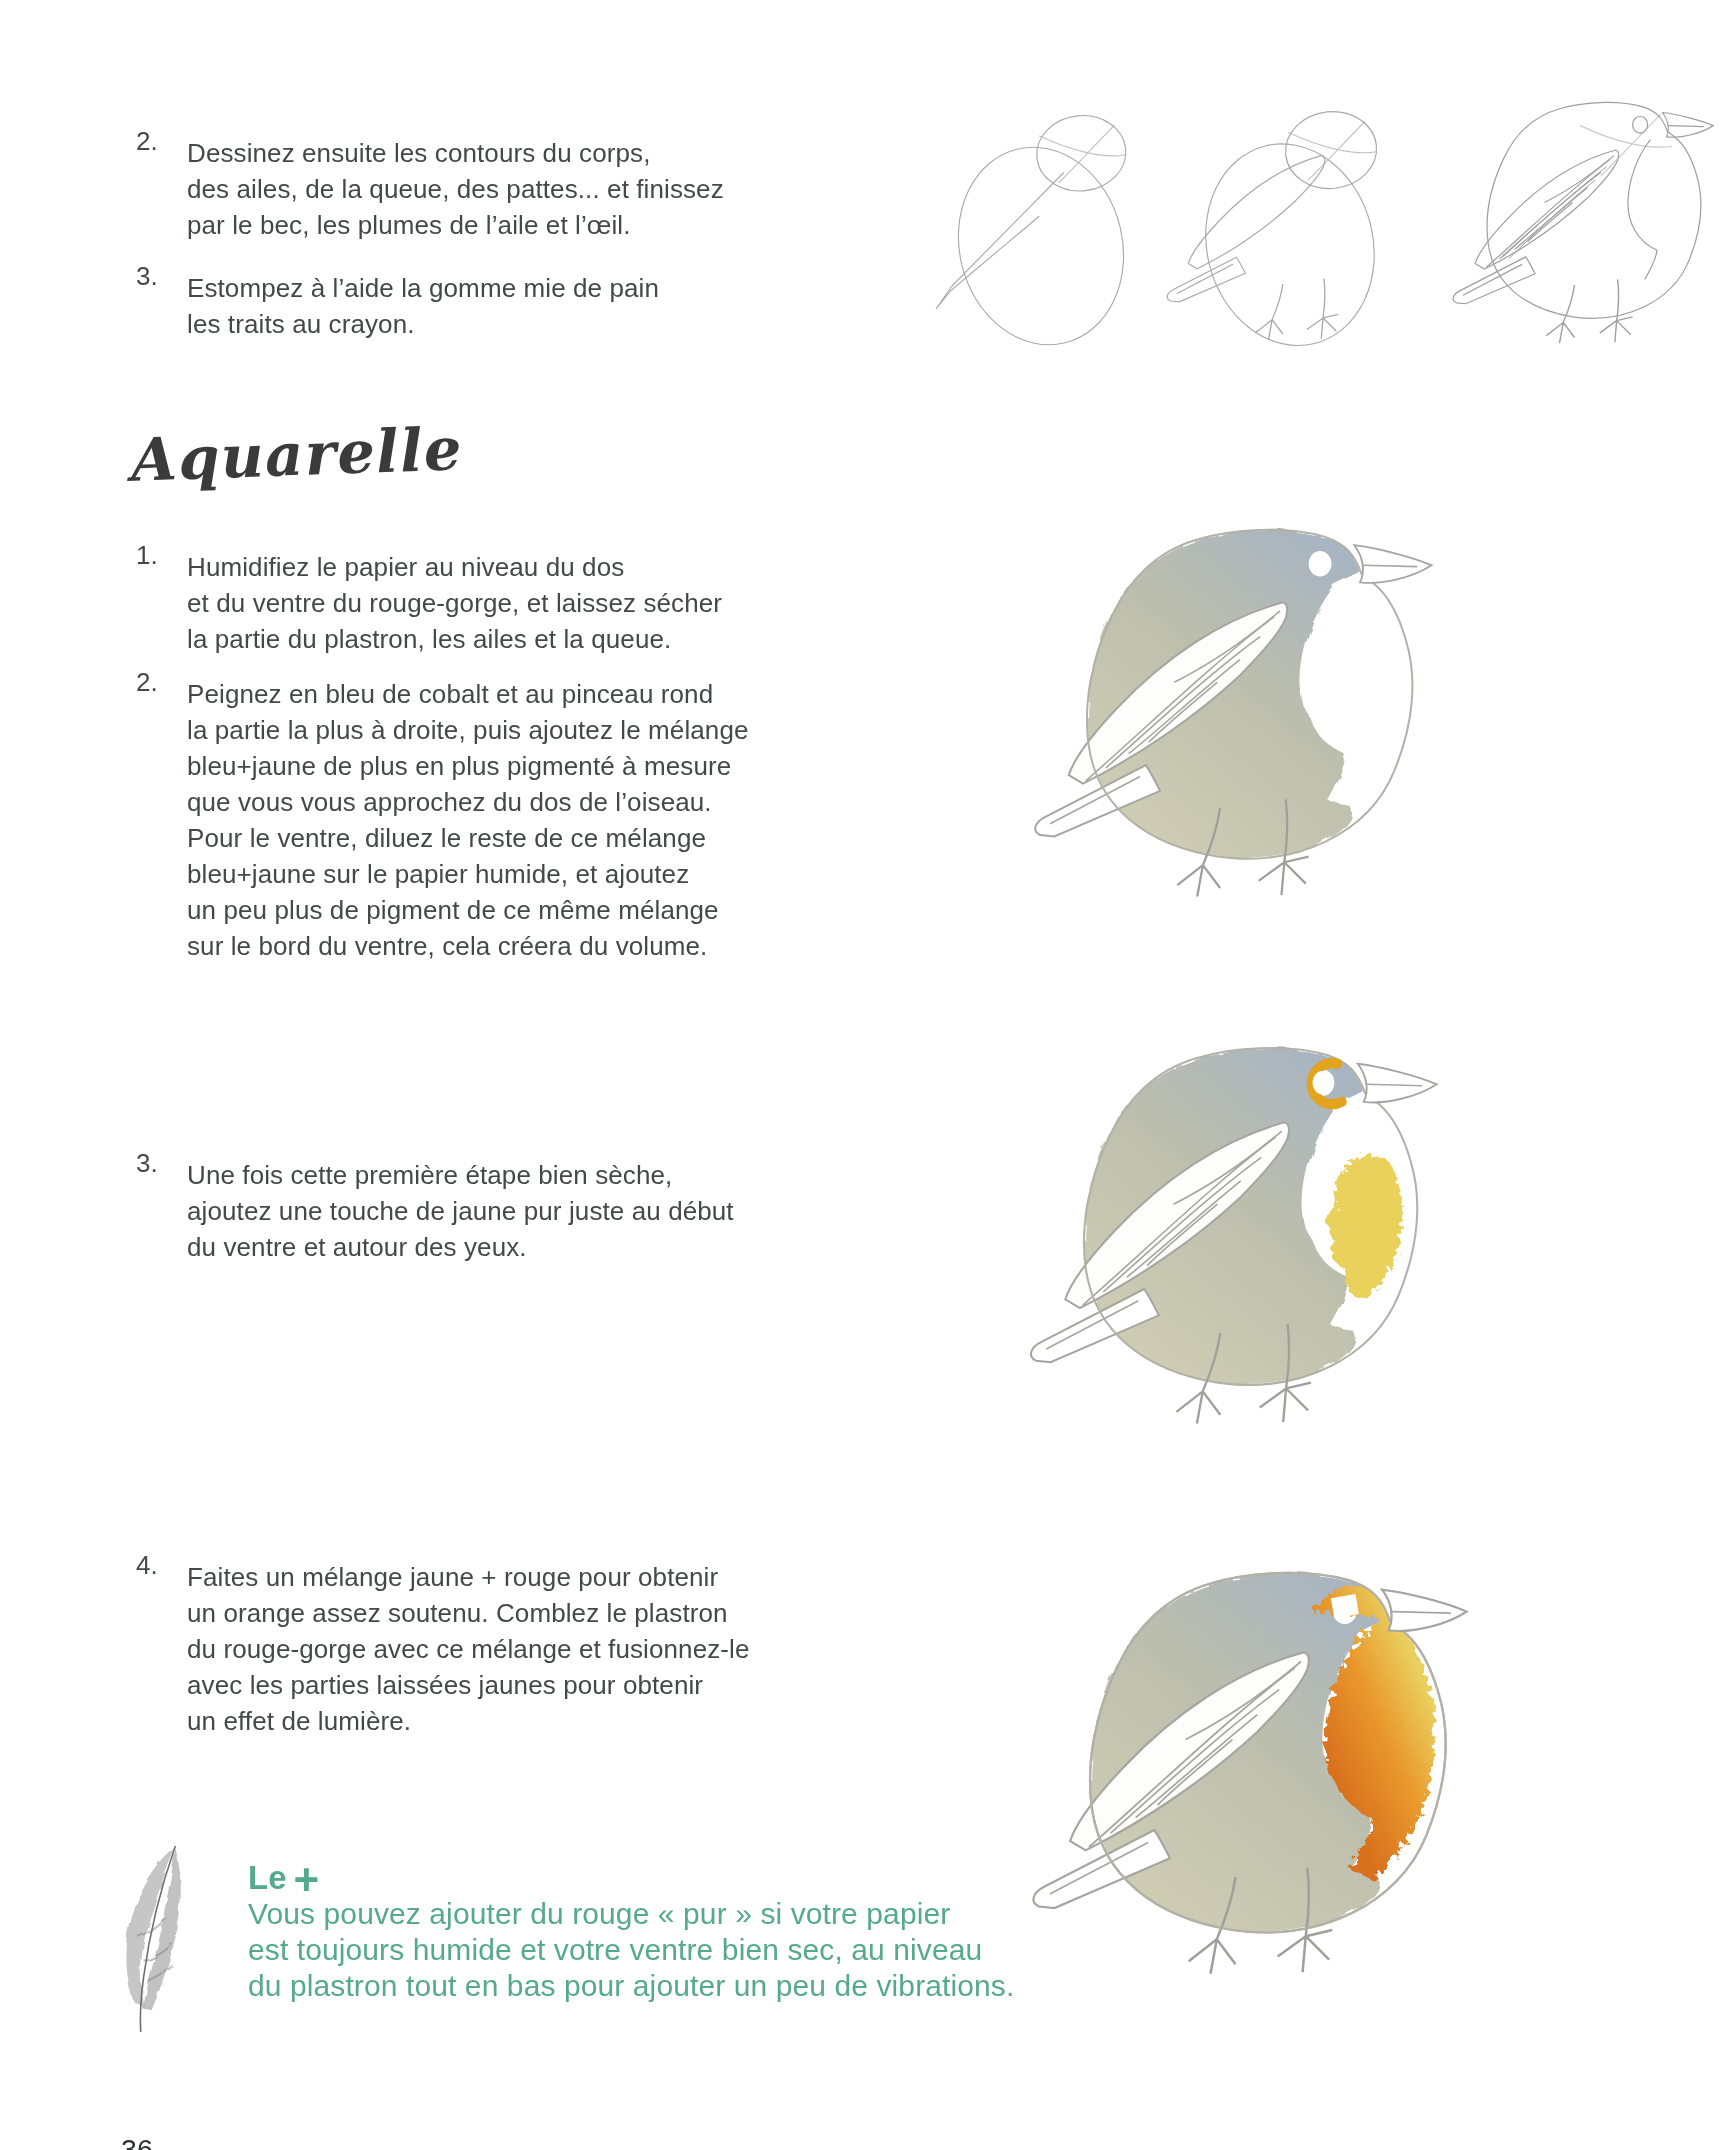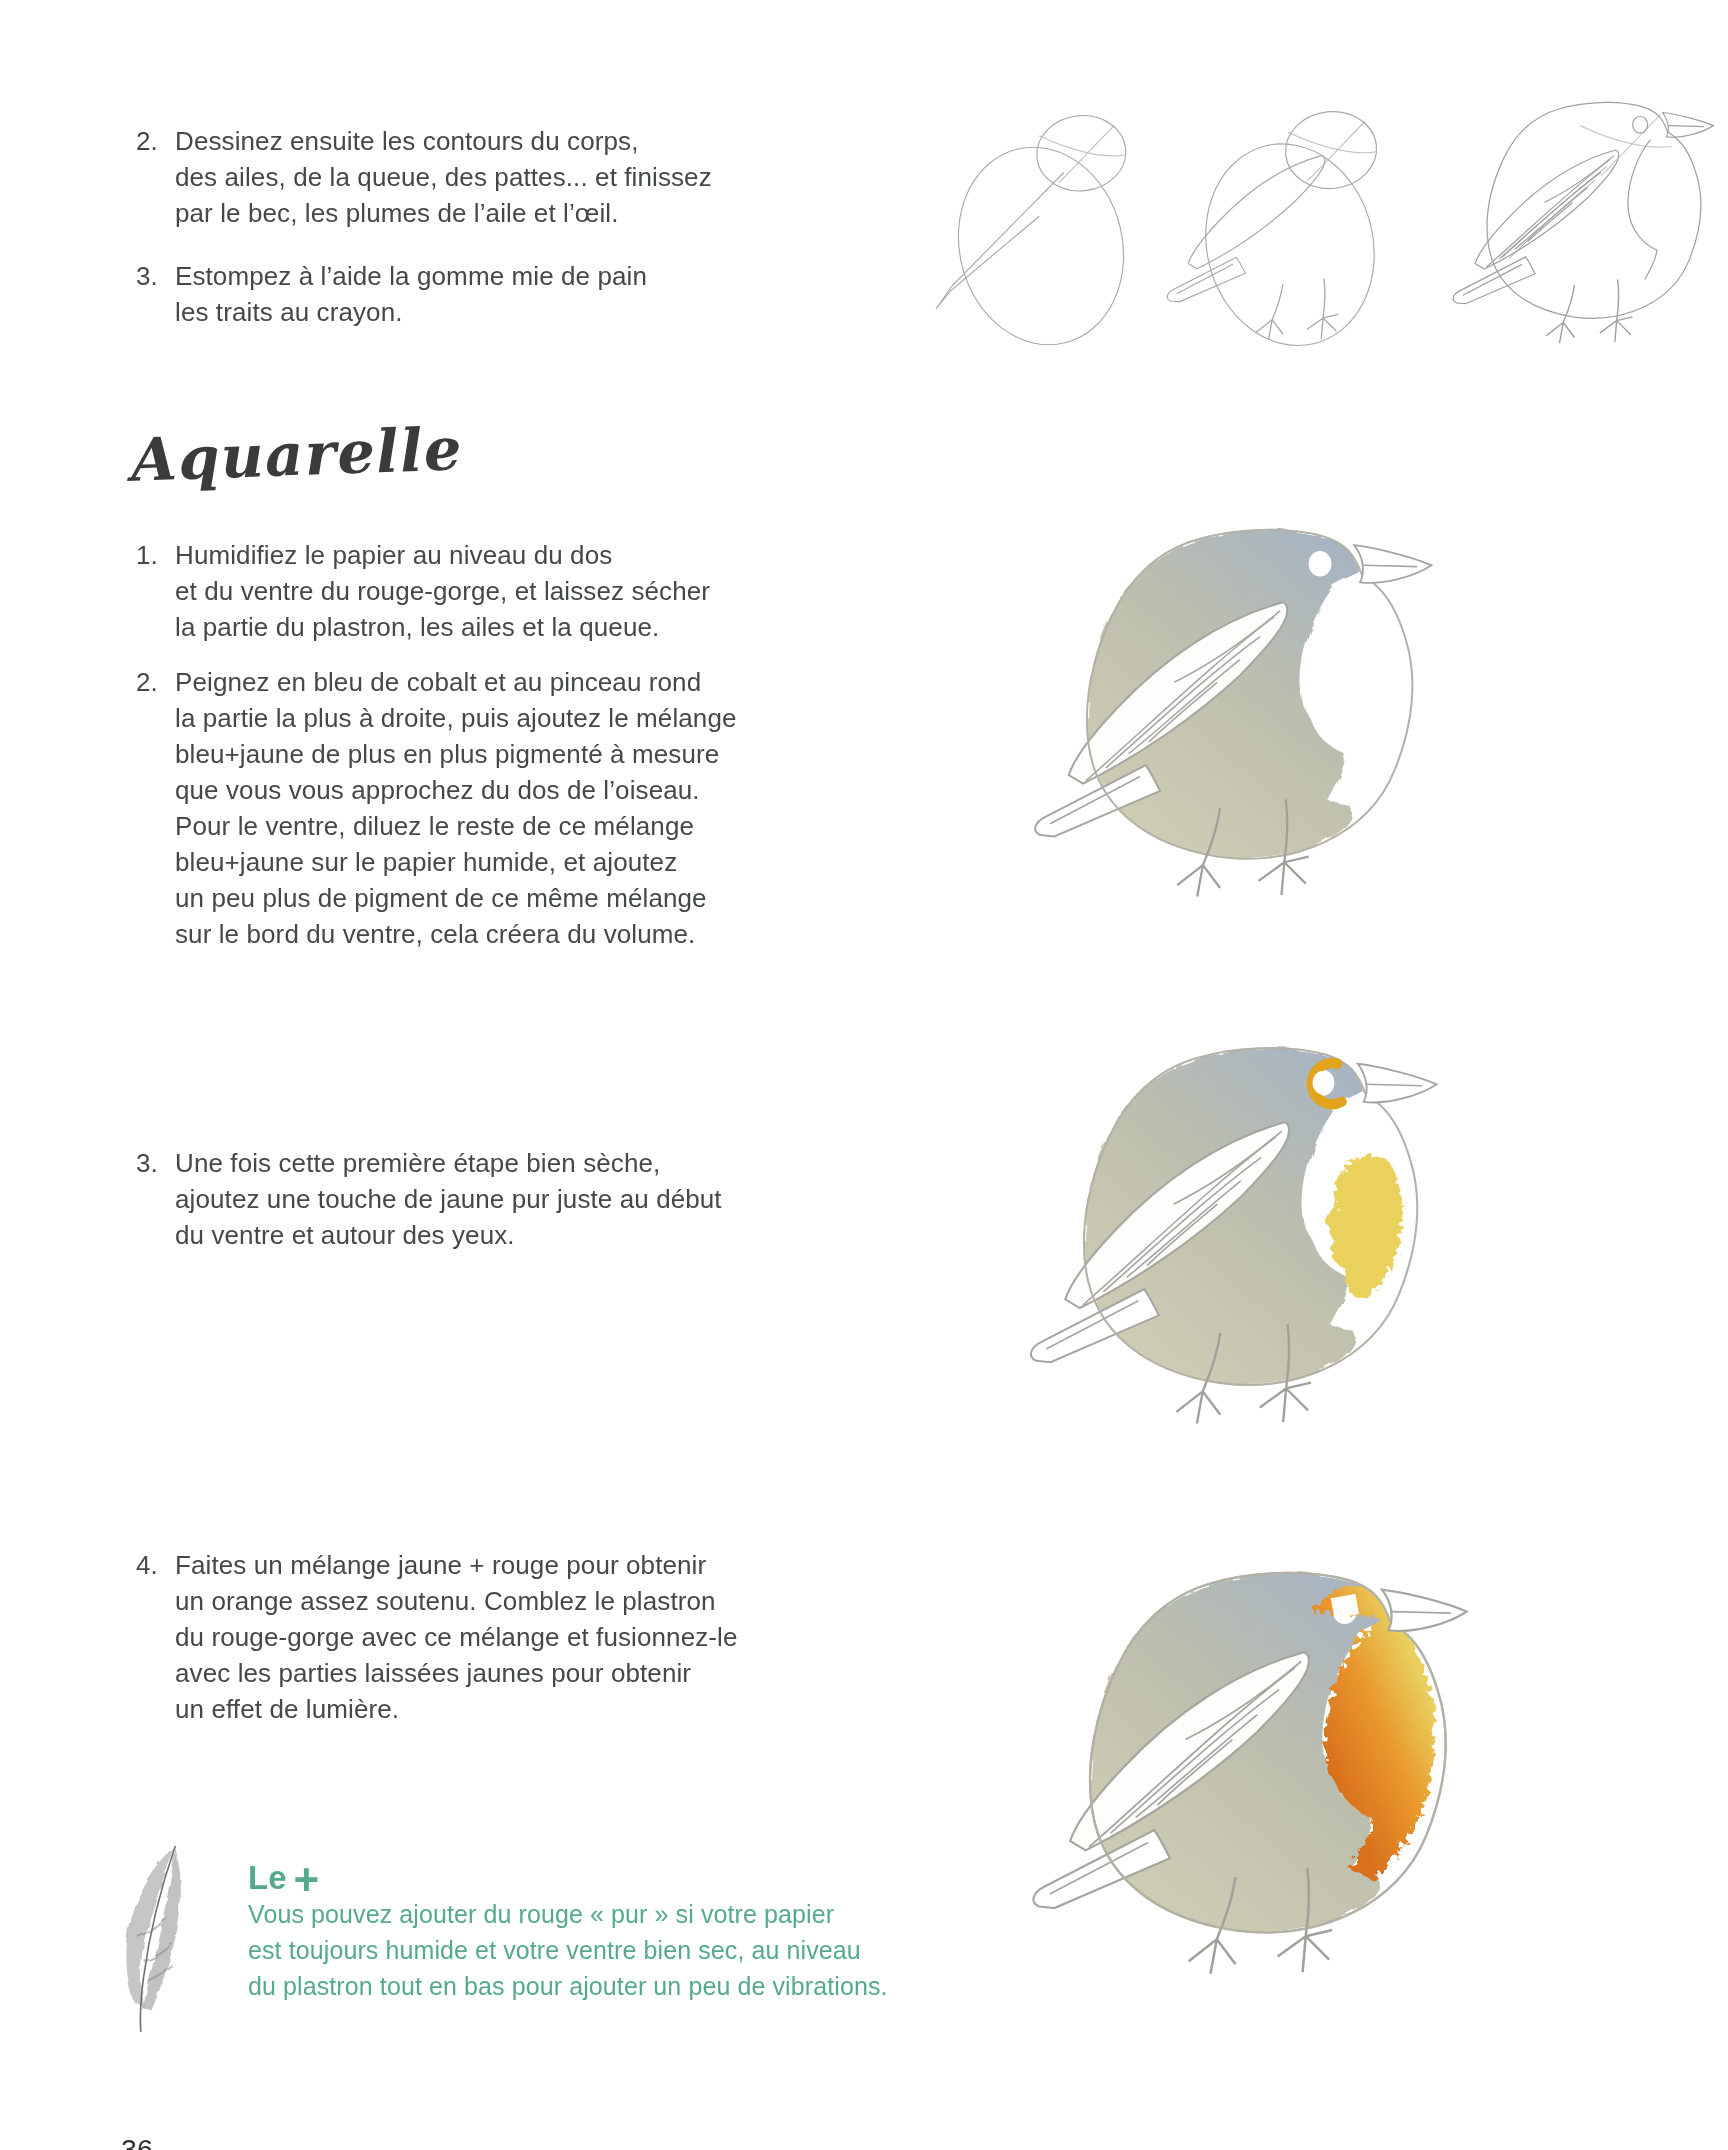--- a/index.html
+++ b/index.html
@@ -2,32 +2,32 @@
 <html style="font-size:11.4px"><head>
 <meta charset="utf-8">
 <style>
   html,body{margin:0;padding:0;background:#ffffff;}
   .page{
     position:relative;width:1729px;height:2151px;background:#ffffff;
     font-family:"Liberation Sans",sans-serif;color:#45484b;overflow:hidden;
   }
   .step{position:absolute;display:flex;width:778px;font-size:26px;line-height:36px;letter-spacing:0.1px;}
   .step .num{flex:0 0 39px;}
-  .step .txt{margin:0;white-space:pre-line;}
+  .step .txt{margin:12px;white-space:pre-line;}
   .script-heading{
     position:absolute;left:131px;top:420px;margin:0;
     font-family:"DejaVu Serif",serif;font-style:italic;font-weight:700;
     font-size:59px;color:#3b3b3b;letter-spacing:1.4px;transform:rotate(-2deg);
   }
   .sketch,.bird,.feather{position:absolute;}
   .tip-heading{position:absolute;left:248px;top:1819px;color:#55a98c;font-size:33px;font-weight:700;margin-top:36px;}
   .tip-heading .plus{font-size:44px;vertical-align:-5.7px;margin-left:7.1px;font-weight:700;}
   .tip-text{
     position:absolute;left:248px;top:1896px;margin:0;width:843px;
-    font-size:25px;line-height:36px;color:#55a98c;white-space:pre-line;letter-spacing:0.1px;
+    font-size:30px;line-height:36px;color:#55a98c;white-space:pre-line;letter-spacing:0.1px;
   }
   .page-number{position:absolute;left:121px;top:2098px;font-size:28.6px;color:#2f3234;margin-top:36px;}
 </style>
 </head>
 <body>
 
 <div class="page">
 
   <svg width="0" height="0" style="position:absolute" aria-hidden="true">
     <defs>

